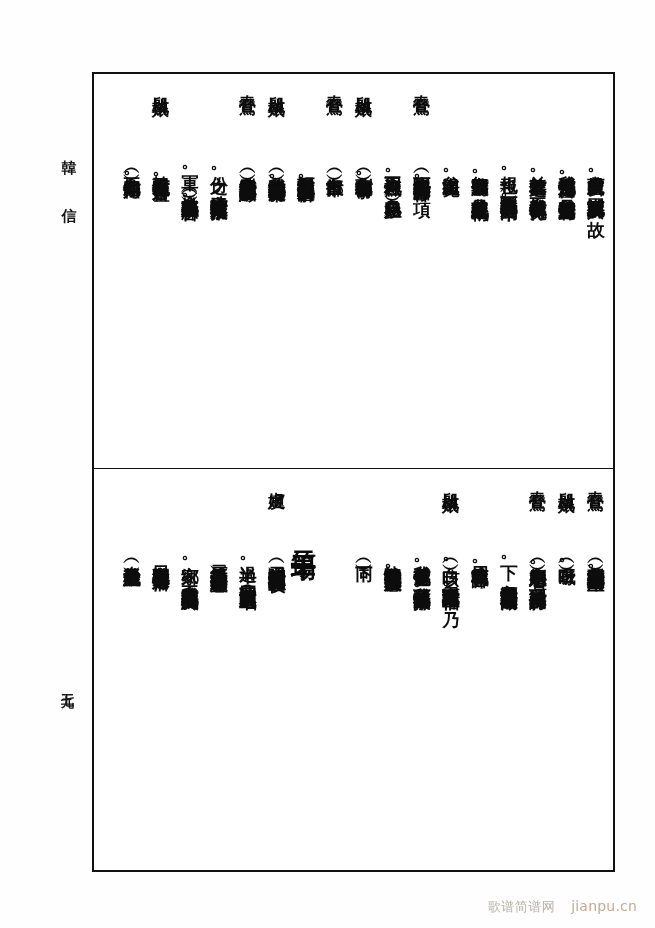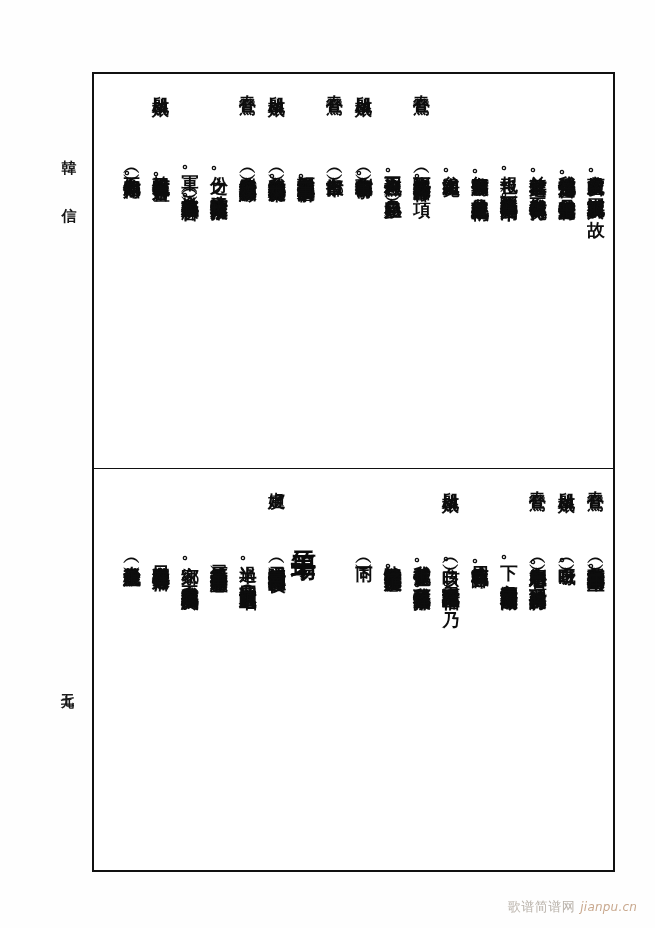--- a/index.html
+++ b/index.html
@@ -158,32 +158,31 @@
   }
 
   .col.spacer { width: 29px; flex: 0 0 29px; }
 
   
   .watermark {
     position: absolute;
     right: 18px;
     bottom: 12px;
     display: flex;
-    align-items: center;
-    gap: 5px;
+    align-items: flex-start;
+    gap: 16px;
     font-size: 13px;
     color: #b9b2aa;
     font-family: "DejaVu Sans", "Liberation Sans", sans-serif;
     letter-spacing: 0.5px;
   }
   .watermark .wm-site {
     color: #c9a98f;
-    font-size: 12px;
+    font-size: 14px;
     letter-spacing: 0.2px;
-    font-style: italic;
   }
 </style>
 </head>
 <body>
 
 <div id="scan-page">
 
   <div class="margin-strip">
     <div class="margin-title">韓信</div>
     <div class="margin-pagenum">七三九</div>

